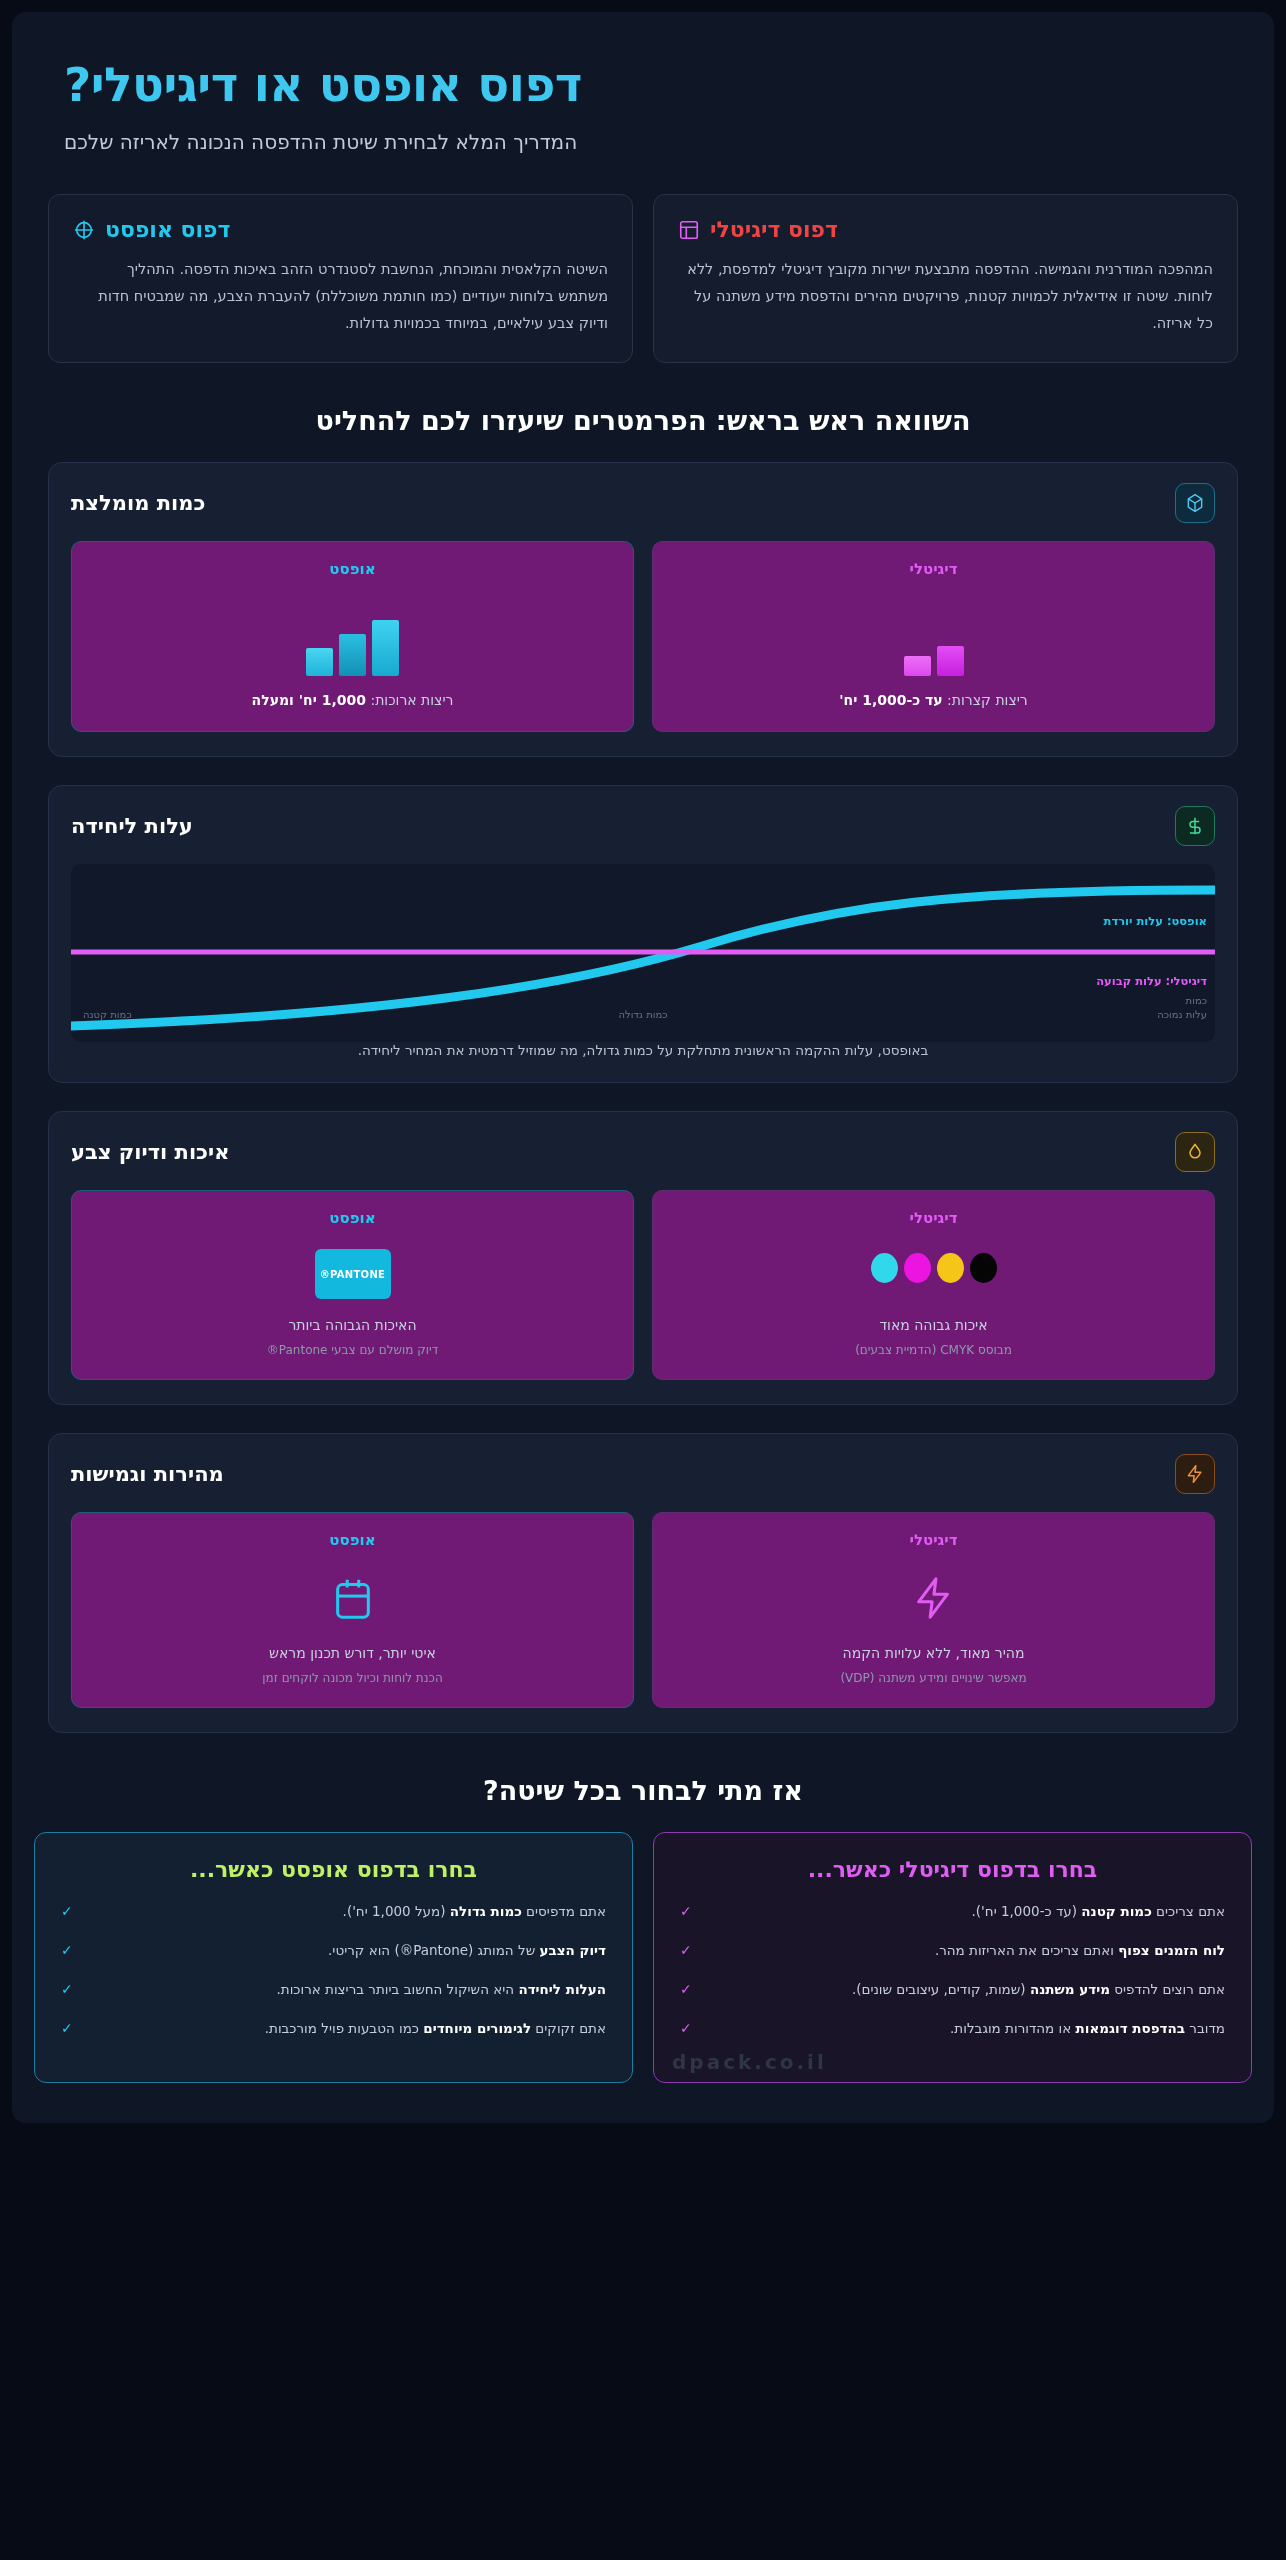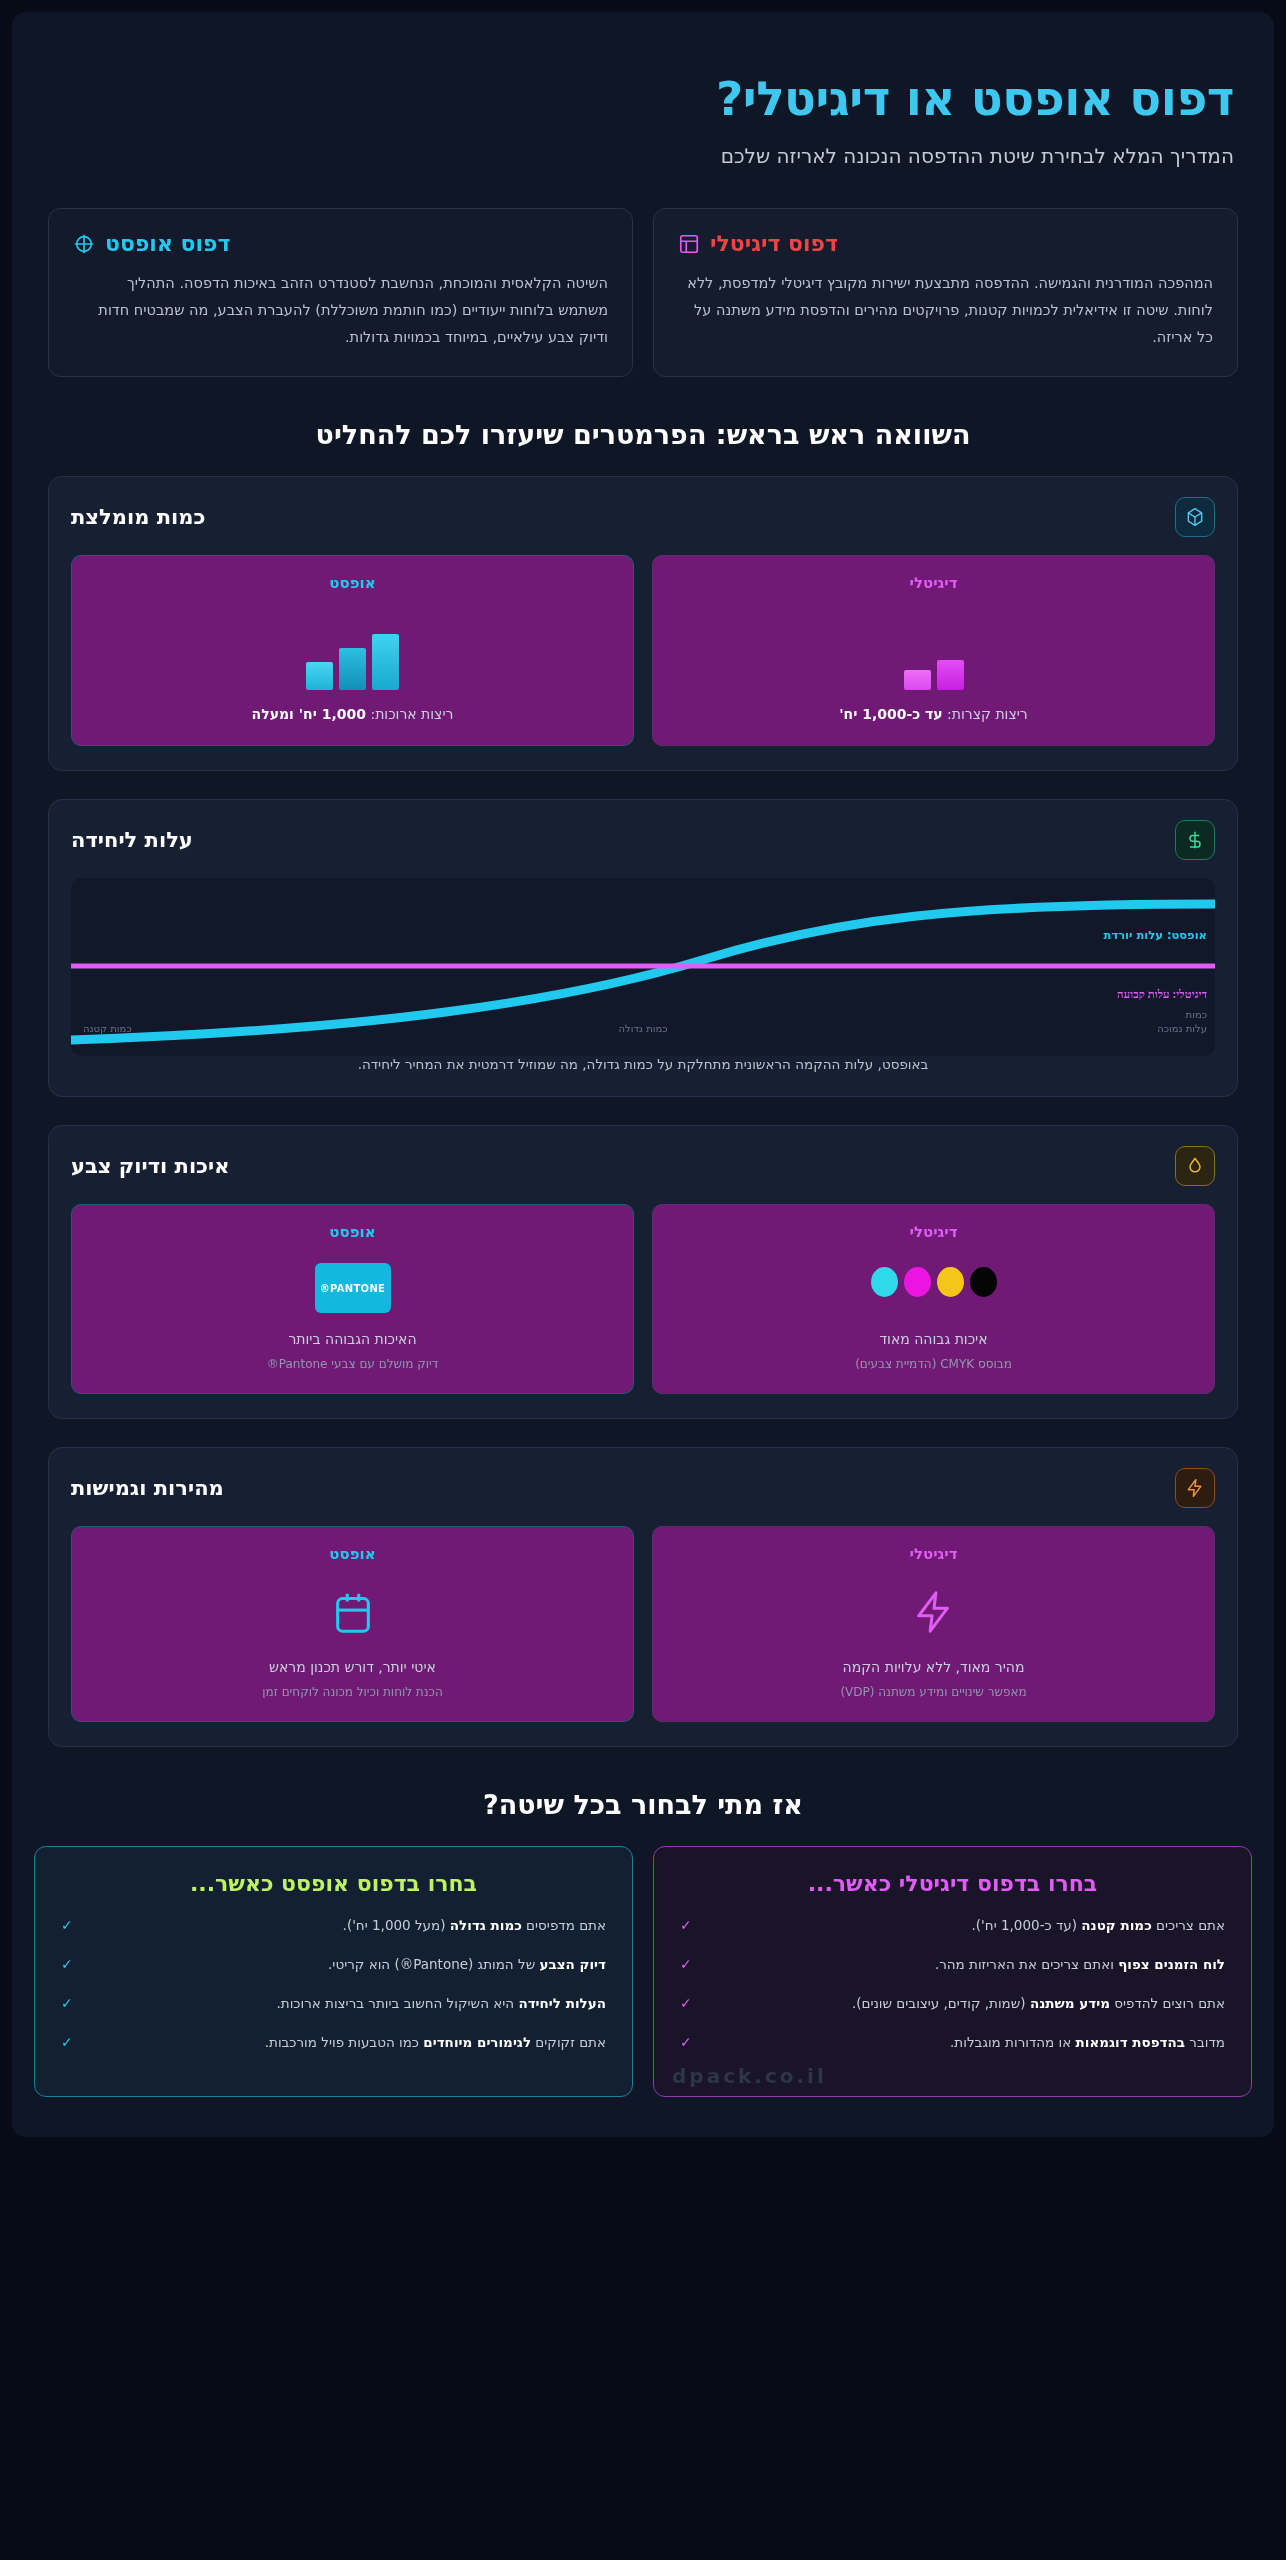--- a/index.html
+++ b/index.html
@@ -12,21 +12,21 @@
 
   .page {
     width: 1262px;
     background: #0f1727;
     border-radius: 14px;
     padding: 0 0 40px 0;
     overflow: hidden;
   }
 
   
-  .hero { padding: 60px 40px 26px; text-align: right; margin-left: 12px; }
+  .hero { padding: 46px 40px 26px; text-align: left; margin-left: 12px; }
   .hero h1 {
     font-size: 47px;
     font-weight: bold;
     color: #3ec8f0;
     letter-spacing: -0.5px;
     line-height: 1.15;
   }
   .hero p {
     margin-top: 18px;
     font-size: 20px;
@@ -165,21 +165,21 @@
     overflow: hidden;
   }
   .chartbox svg { display: block; width: 100%; height: 100%; }
   .lgd {
     position: absolute;
     font-size: 11.5px;
     font-weight: bold;
     white-space: nowrap;
   }
   .lgd.offset  { color: #22c9ee; right: 8px; top: 50px; }
-  .lgd.digital { color: #e05cf5; right: 8px; top: 110px; font-family: Liberation Serif, serif; }
+  .lgd.digital { color: #e05cf5; right: 8px; top: 110px; }
   .axl {
     position: absolute;
     font-size: 10px;
     color: #68738a;
     white-space: nowrap;
   }
   .axl.a1 { right: 8px;  bottom: 22px; }
   .axl.a2 { right: 8px;  bottom: 36px; }
   .axl.a3 { left: 50%; transform: translateX(-50%); bottom: 22px; }
   .axl.a4 { left: 12px;  bottom: 22px; }

